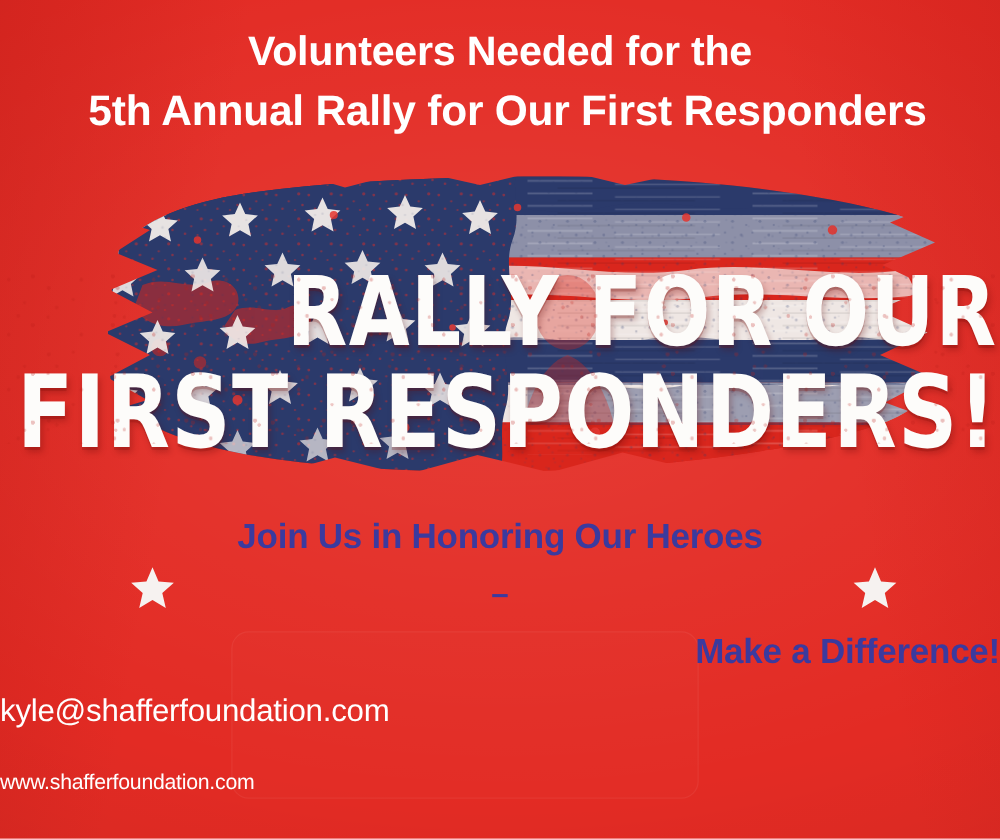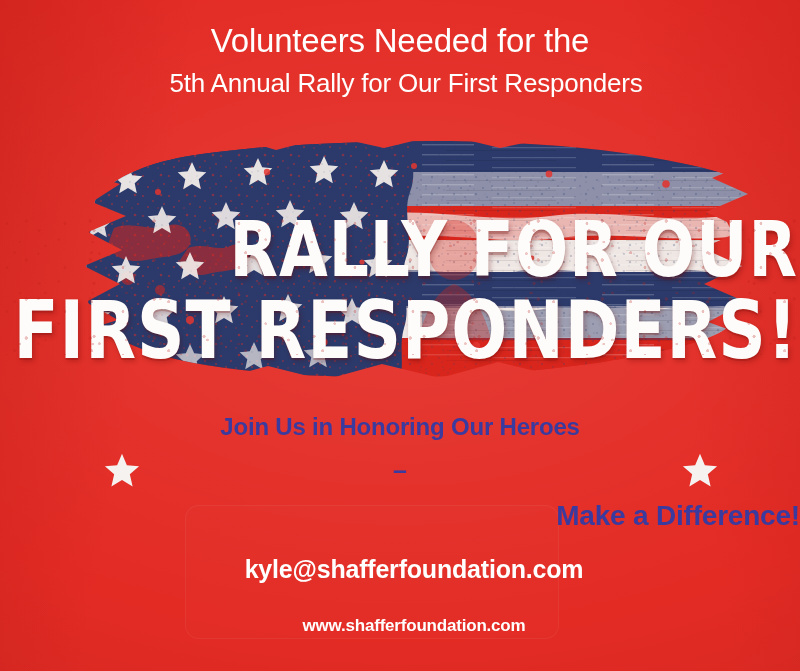--- a/index.html
+++ b/index.html
@@ -34,28 +34,28 @@
   }
 
   
   .headline {
     position: absolute;
     left: 0;
     right: 0;
     top: 18px;
     text-align: center;
     color: #ffffff;
-    font-weight: 400;
+    font-weight: 700;
     font-size: 33px;
     line-height: 1.42;
     letter-spacing: -0.2px;
     z-index: 6;
   }
   .headline .l1 { display: block; }
-  .headline .l2 { display: block; font-size: 26px; margin-left: 12px; }
+  .headline .l2 { display: block; font-size: 34px; margin-left: 12px; }
 
   
   .flag-wrap {
     position: absolute;
     left: 62px;
     top: 132px;
     width: 690px;
     height: 252px;
     z-index: 2;
   }
@@ -126,21 +126,21 @@
     left: 0;
     right: 0;
     top: 414px;
     text-align: center;
     color: #3b3a9e;
     font-weight: 700;
     z-index: 6;
   }
   .cta .cta-line1 {
     display: block;
-    font-size: 24px;
+    font-size: 28px;
     line-height: 1.1;
     letter-spacing: -0.2px;
   }
   .cta .cta-dash {
     display: block;
     font-size: 25px;
     line-height: 1.0;
     margin-top: 18px;
   }
   .cta .cta-line2 {
@@ -162,24 +162,23 @@
   .star svg { display: block; width: 100%; height: 100%; }
   .star-left  { left: 104px; top: 452px; }
   .star-right { left: 682px; top: 452px; }
 
   
   .contact {
     position: absolute;
     left: 0;
     right: 0;
     z-index: 6;
-    text-align: center;
+    text-align: left;
     color: #ffffff;
-    font-weight: 700;
-    padding-left: 28px;
+    font-weight: 400;
   }
   .contact-email {
     top: 555px;
     font-size: 25px;
     letter-spacing: -0.2px;
   }
   .contact-site {
     top: 616px;
     font-size: 17px;
     letter-spacing: -0.2px;

